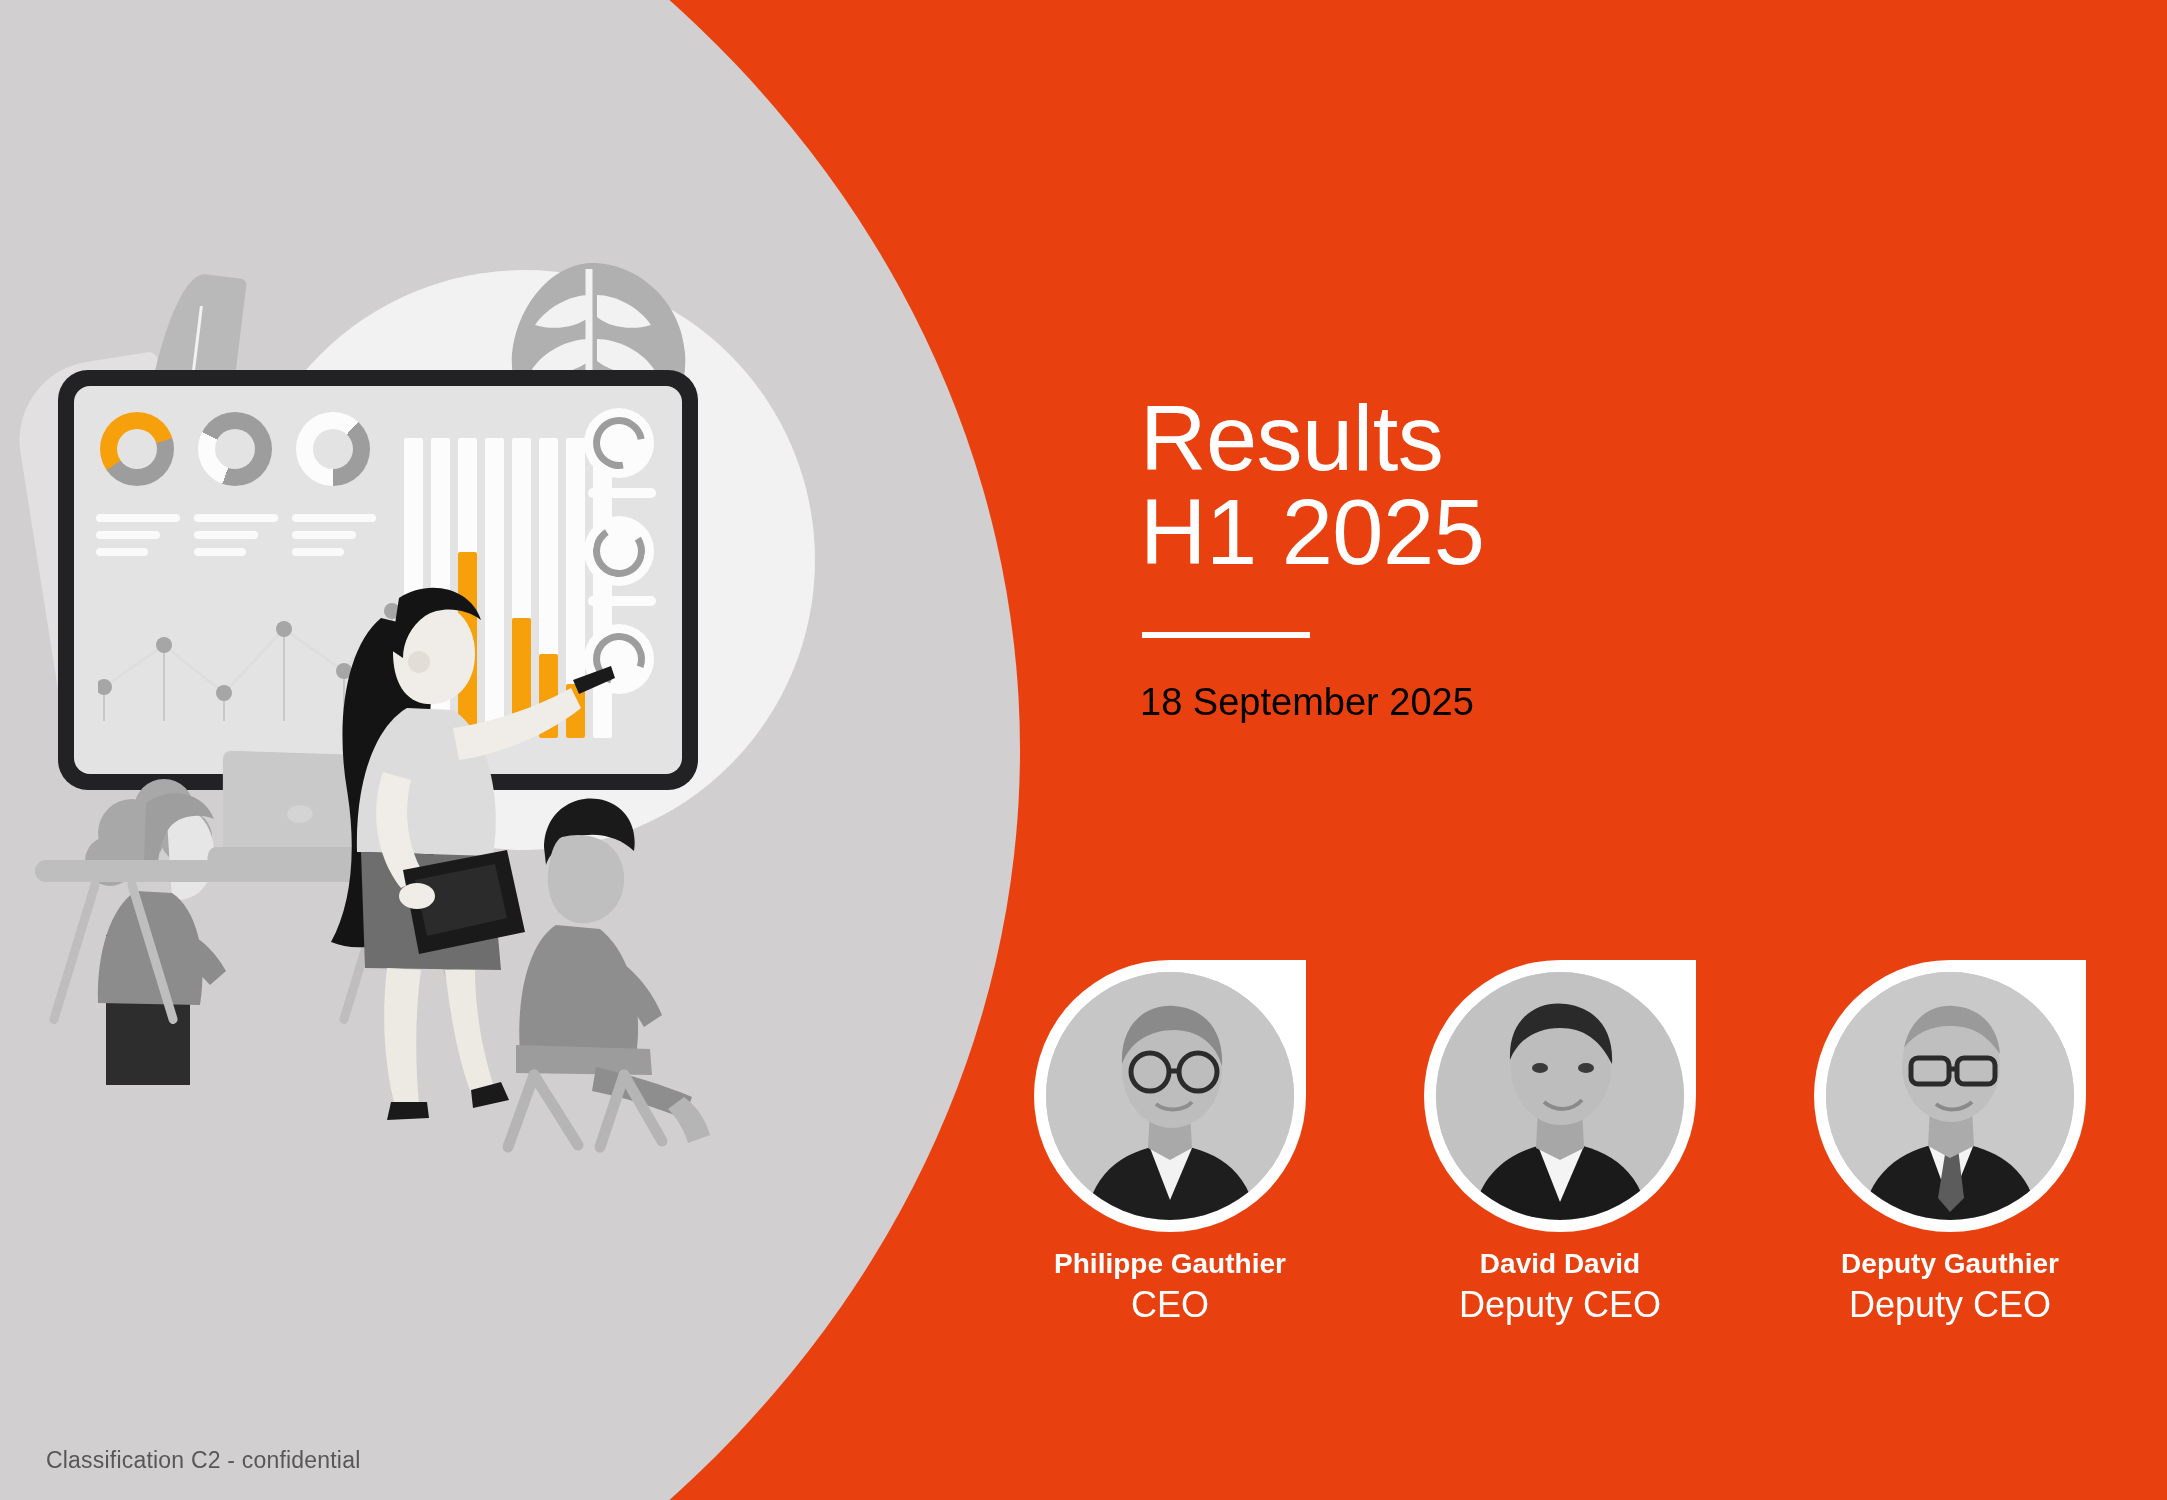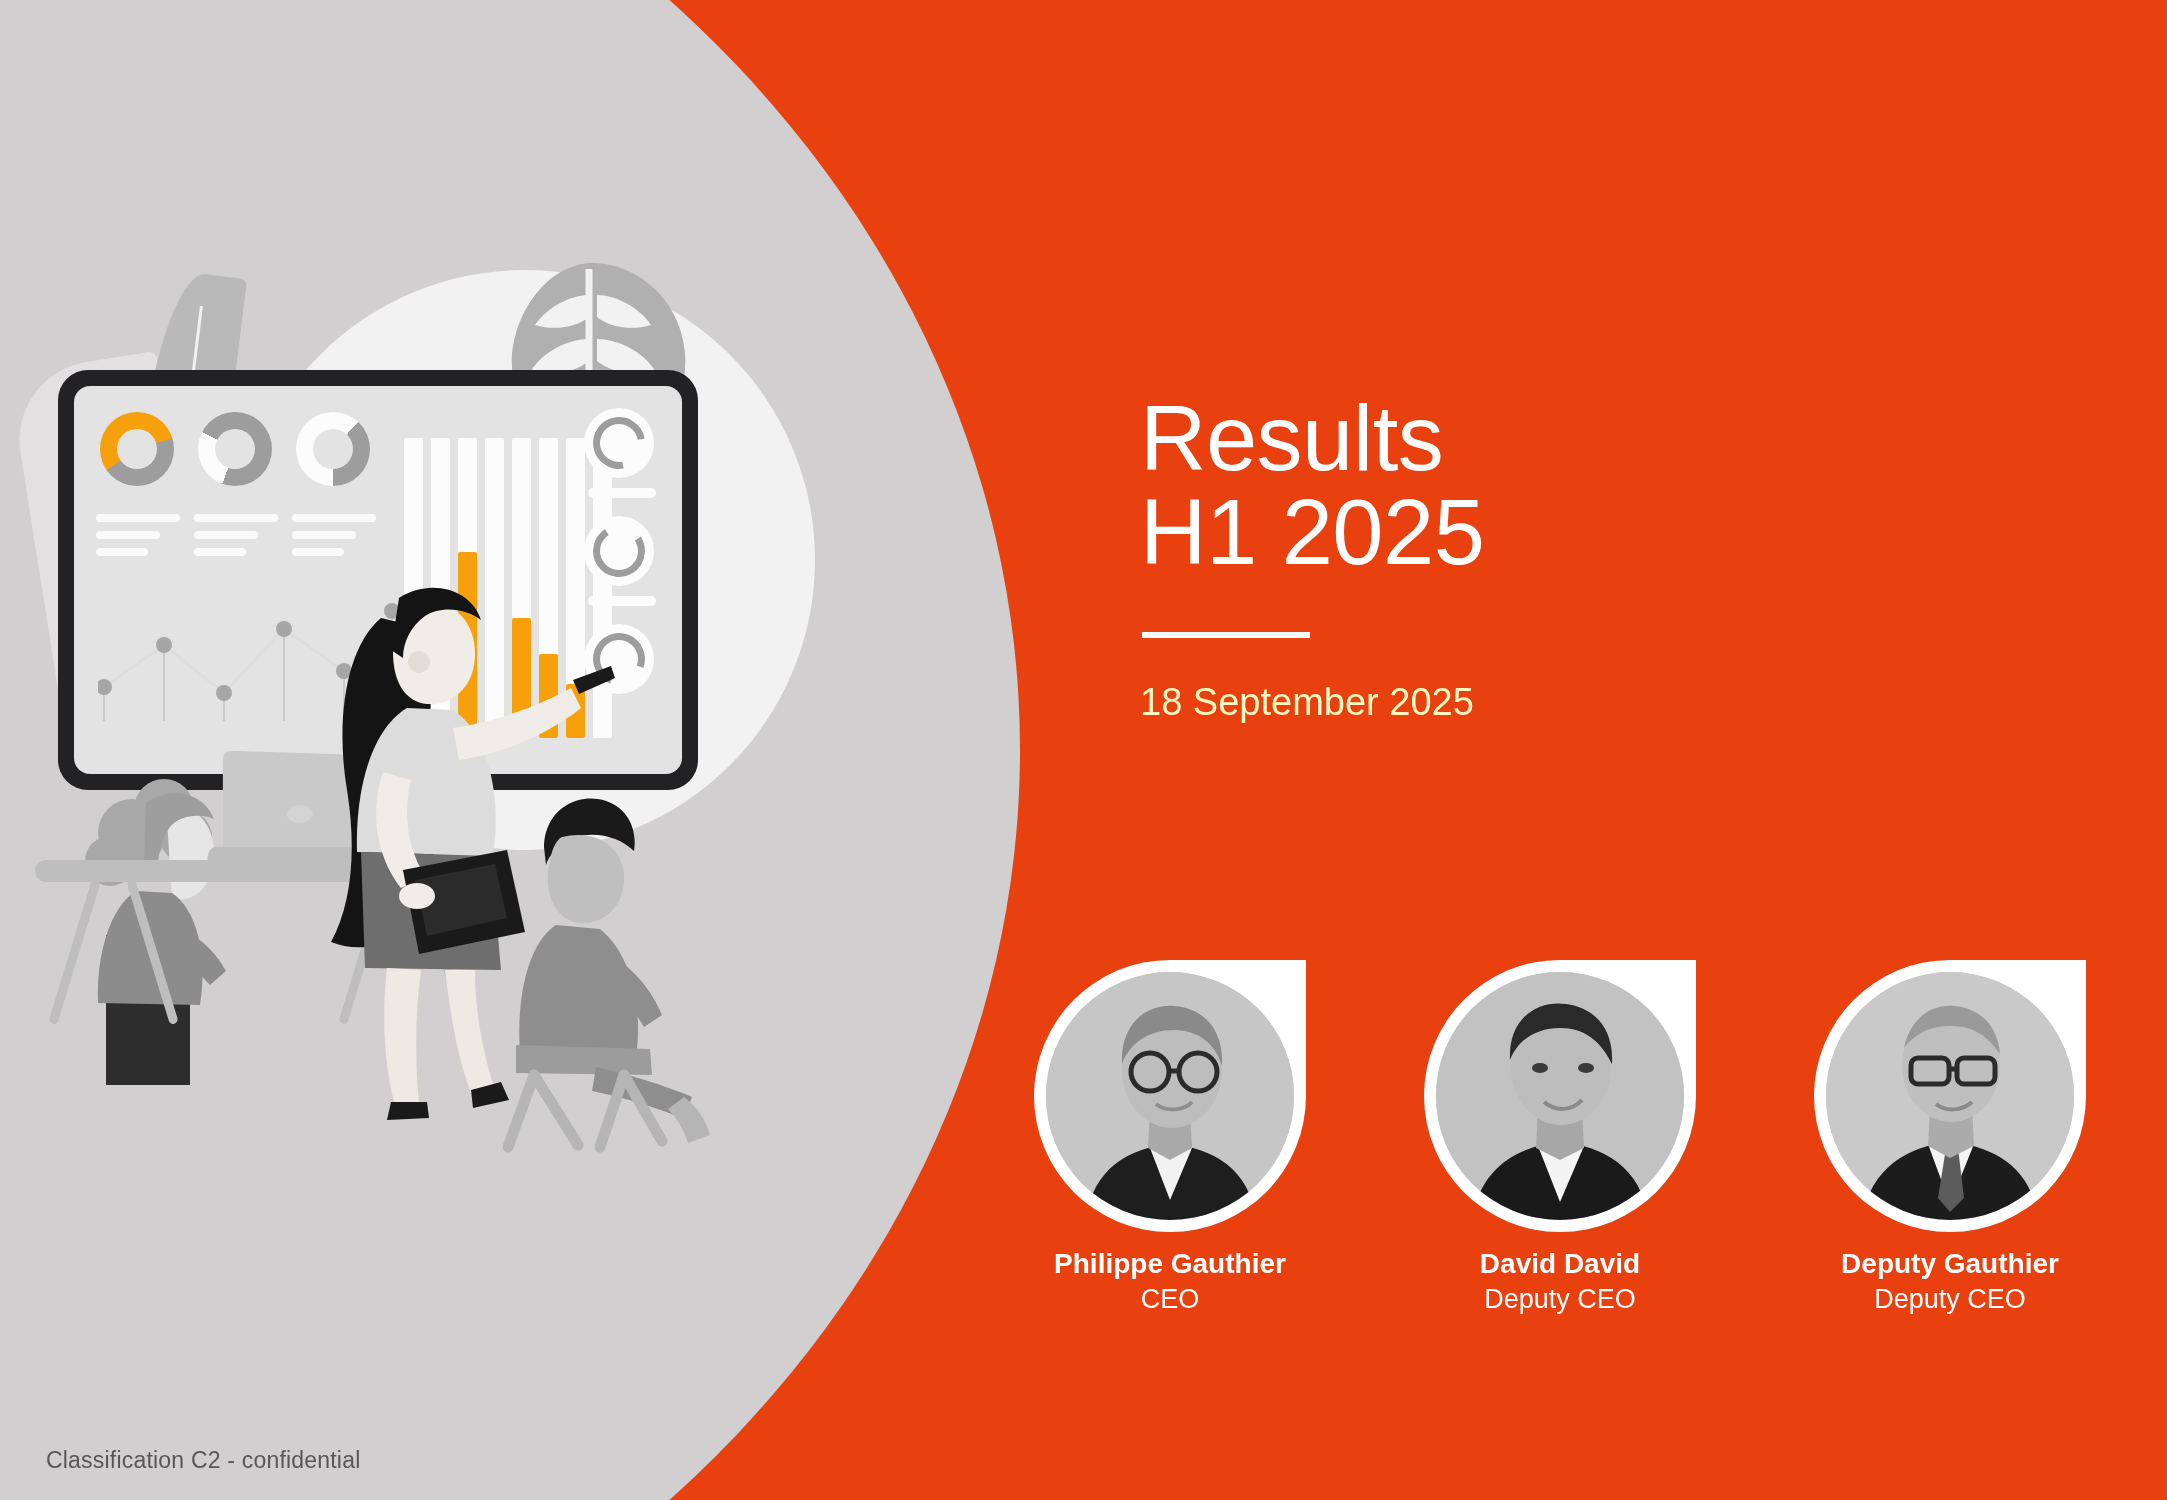--- a/index.html
+++ b/index.html
@@ -160,21 +160,21 @@
   
   .title-wrap{position:absolute;left:1140px;top:392px;width:900px;}
   .title{
     color:#ffffff;font-size:92px;line-height:1.02;font-weight:400;
     letter-spacing:-0.5px;white-space:pre-line;
   }
   .rule{
     width:168px;height:6px;background:#FFFFFF;margin:52px 0 0 2px;
   }
   .subtitle{
-    margin-top:43px;color:#fef9c3;font-size:38px;font-weight:400;letter-spacing:0px;
+    margin-top:43px;color:#000000;font-size:38px;font-weight:400;letter-spacing:0px;
   }
 
   
   .people{
     position:absolute;left:1020px;top:960px;width:1080px;height:420px;
     display:flex;justify-content:space-between;
   }
   .person{width:300px;text-align:center;position:relative;}
   .frame{
     width:272px;height:272px;margin:0 auto;background:#FFFFFF;
@@ -183,21 +183,21 @@
   }
   .photo{
     width:248px;height:248px;border-radius:50%;overflow:hidden;
     background:#C9C9C9;position:relative;
   }
   .photo svg{display:block;}
   .pname{
     margin-top:16px;color:#FFFFFF;font-size:28px;font-weight:700;letter-spacing:0px;
   }
   .prole{
-    margin-top:4px;color:#FFFFFF;font-size:27px;font-weight:400;
+    margin-top:4px;color:#FFFFFF;font-size:36px;font-weight:400;
   }
 
   
   .footer{
     position:absolute;left:46px;bottom:26px;
     color:#575757;font-size:23px;letter-spacing:0.2px;
   }
 </style>
 </head>
 <body>

